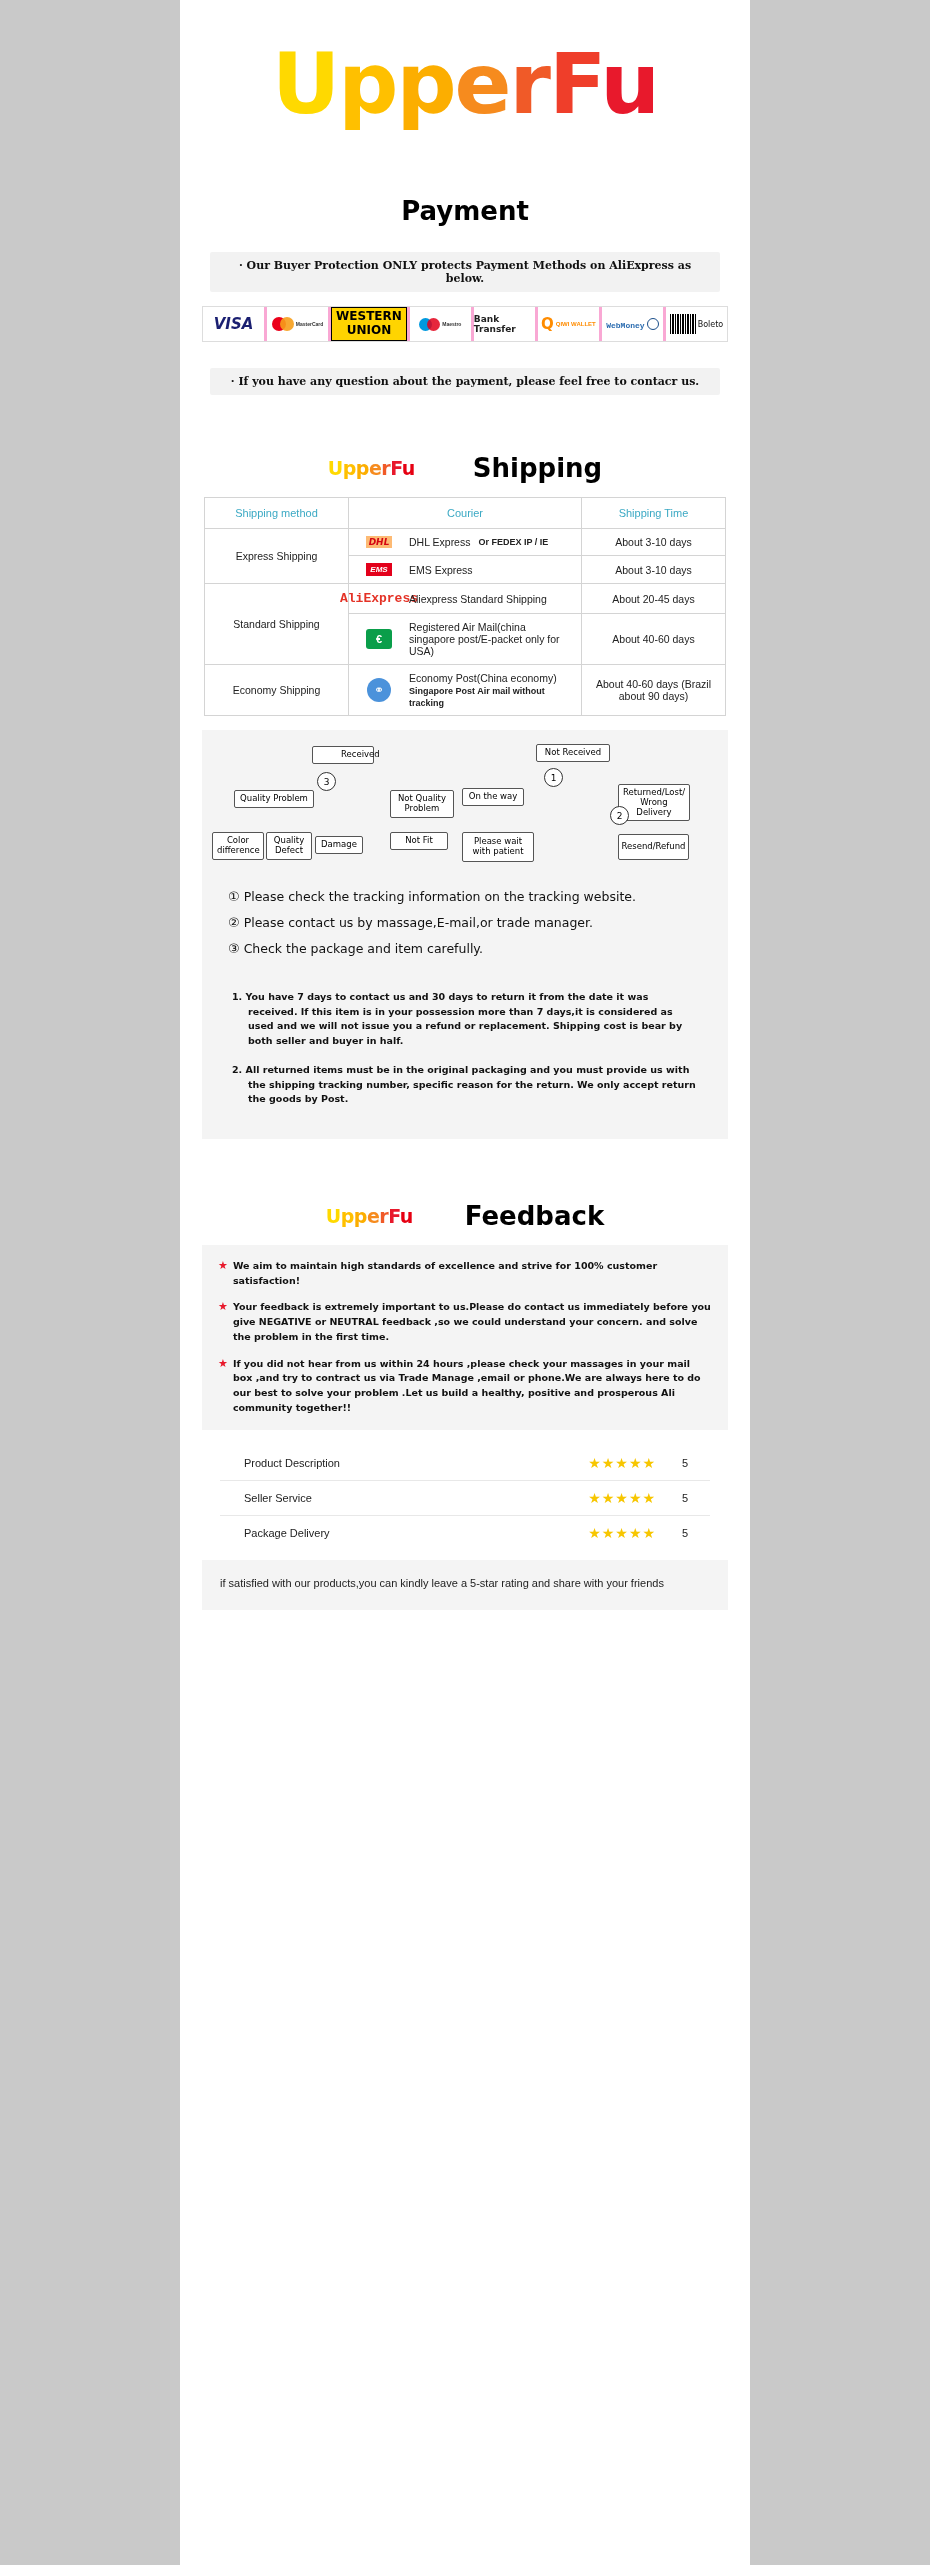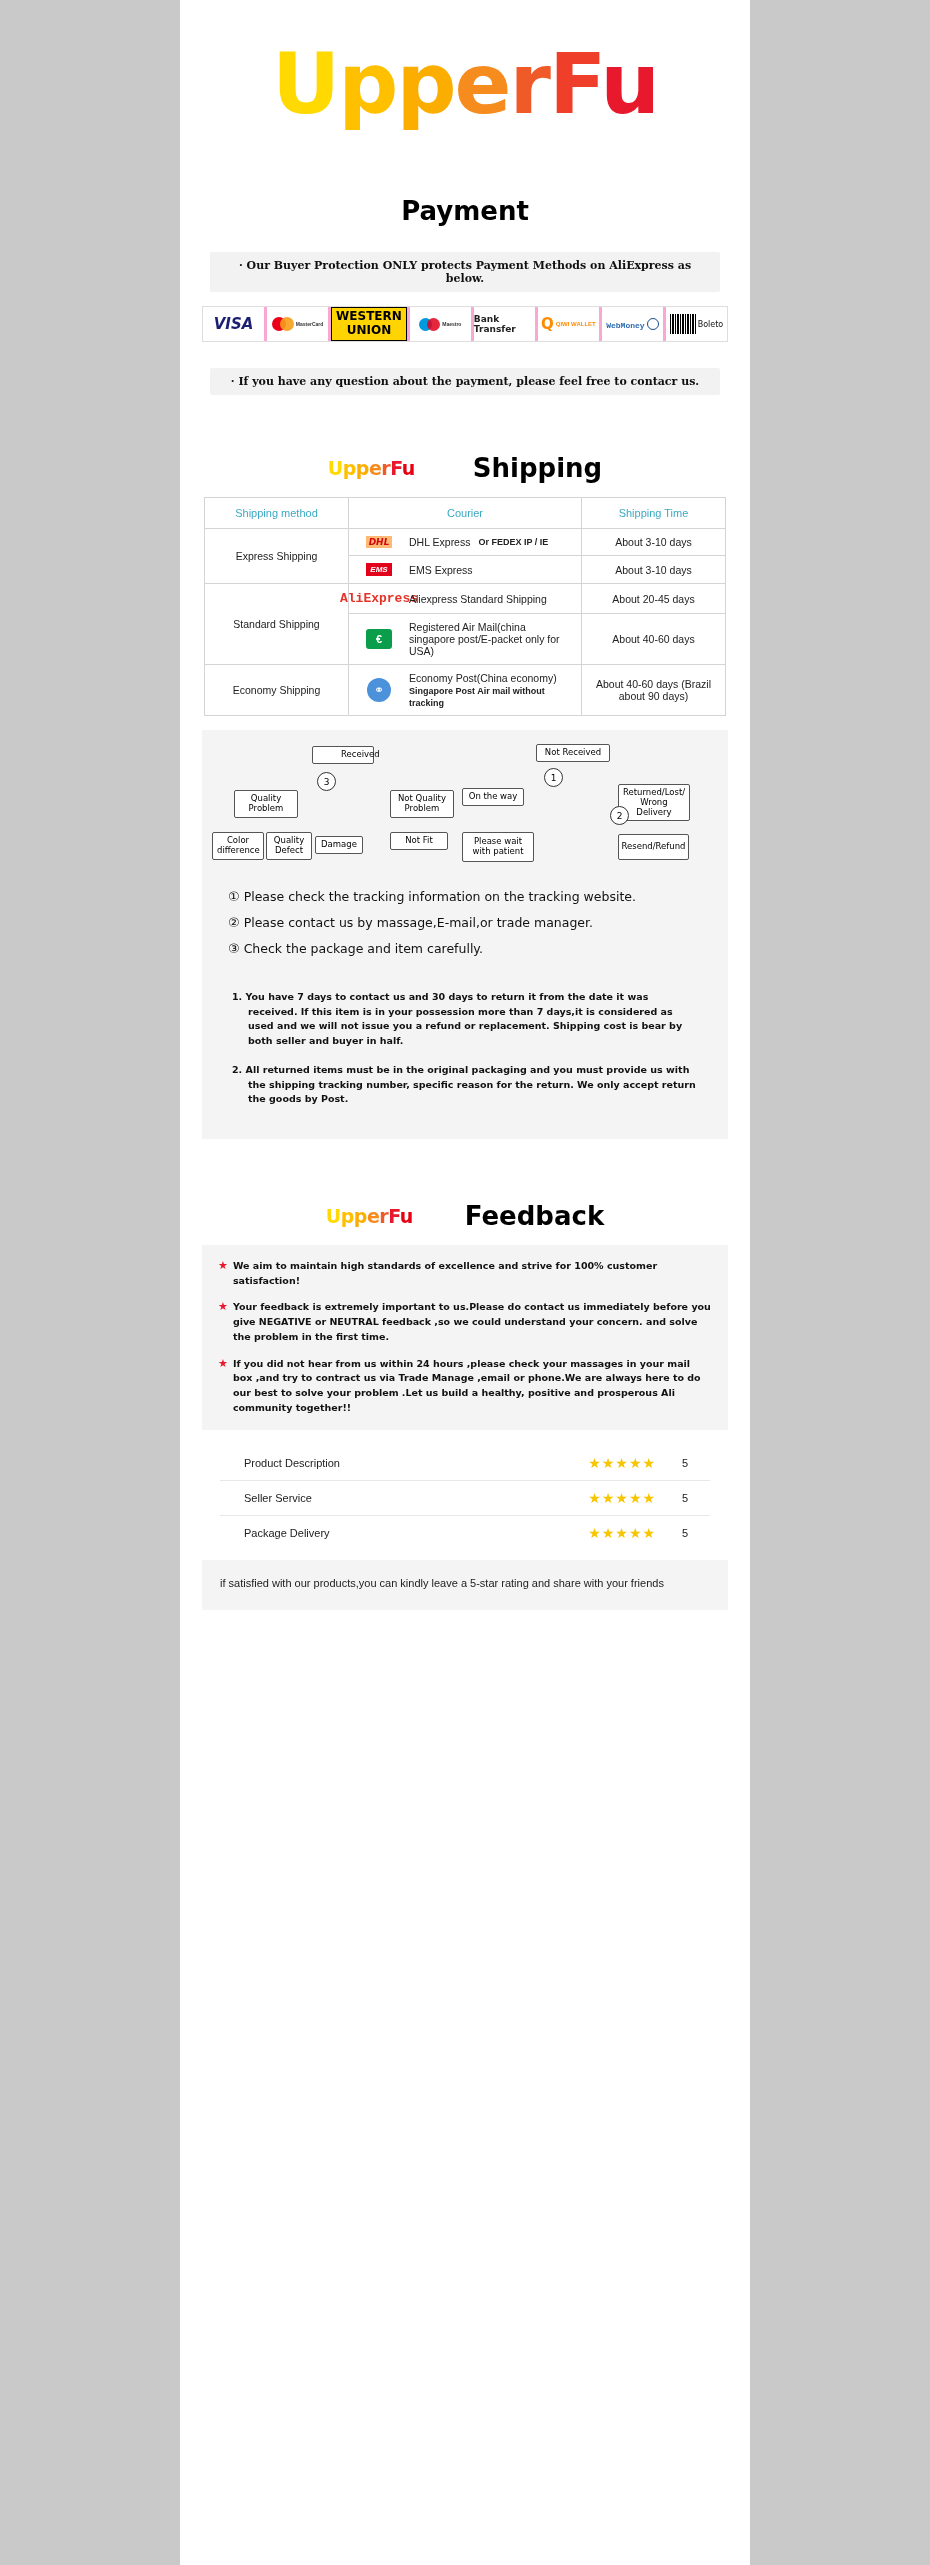--- a/index.html
+++ b/index.html
@@ -389,21 +389,21 @@
   <div class="flow-block">
     <div class="flow-canvas">
 
       <div class="node" style="left:98px;top:2px;width:62px;padding-left:28px;">Received</div>
       <div class="vline" style="left:129px;top:18px;height:16px;"></div>
       <div class="hline" style="left:52px;top:34px;width:155px;"></div>
       <div class="vline" style="left:52px;top:34px;height:12px;"></div>
       <div class="vline" style="left:207px;top:34px;height:12px;"></div>
       <div class="circnum" style="left:103px;top:28px;">3</div>
 
-      <div class="node" style="left:20px;top:46px;width:64px;">Quality Problem</div>
+      <div class="node" style="left:20px;top:46px;width:80px;">Quality Problem</div>
       <div class="node" style="left:176px;top:46px;width:64px;">Not Quality Problem</div>
 
       <div class="vline" style="left:52px;top:76px;height:12px;"></div>
       <div class="hline" style="left:20px;top:88px;width:105px;"></div>
       <div class="vline" style="left:20px;top:88px;height:10px;"></div>
       <div class="vline" style="left:72px;top:88px;height:10px;"></div>
       <div class="vline" style="left:125px;top:88px;height:10px;"></div>
 
       <div class="node" style="left:-2px;top:88px;width:52px;">Color difference</div>
       <div class="node" style="left:52px;top:88px;width:46px;">Quality Defect</div>

